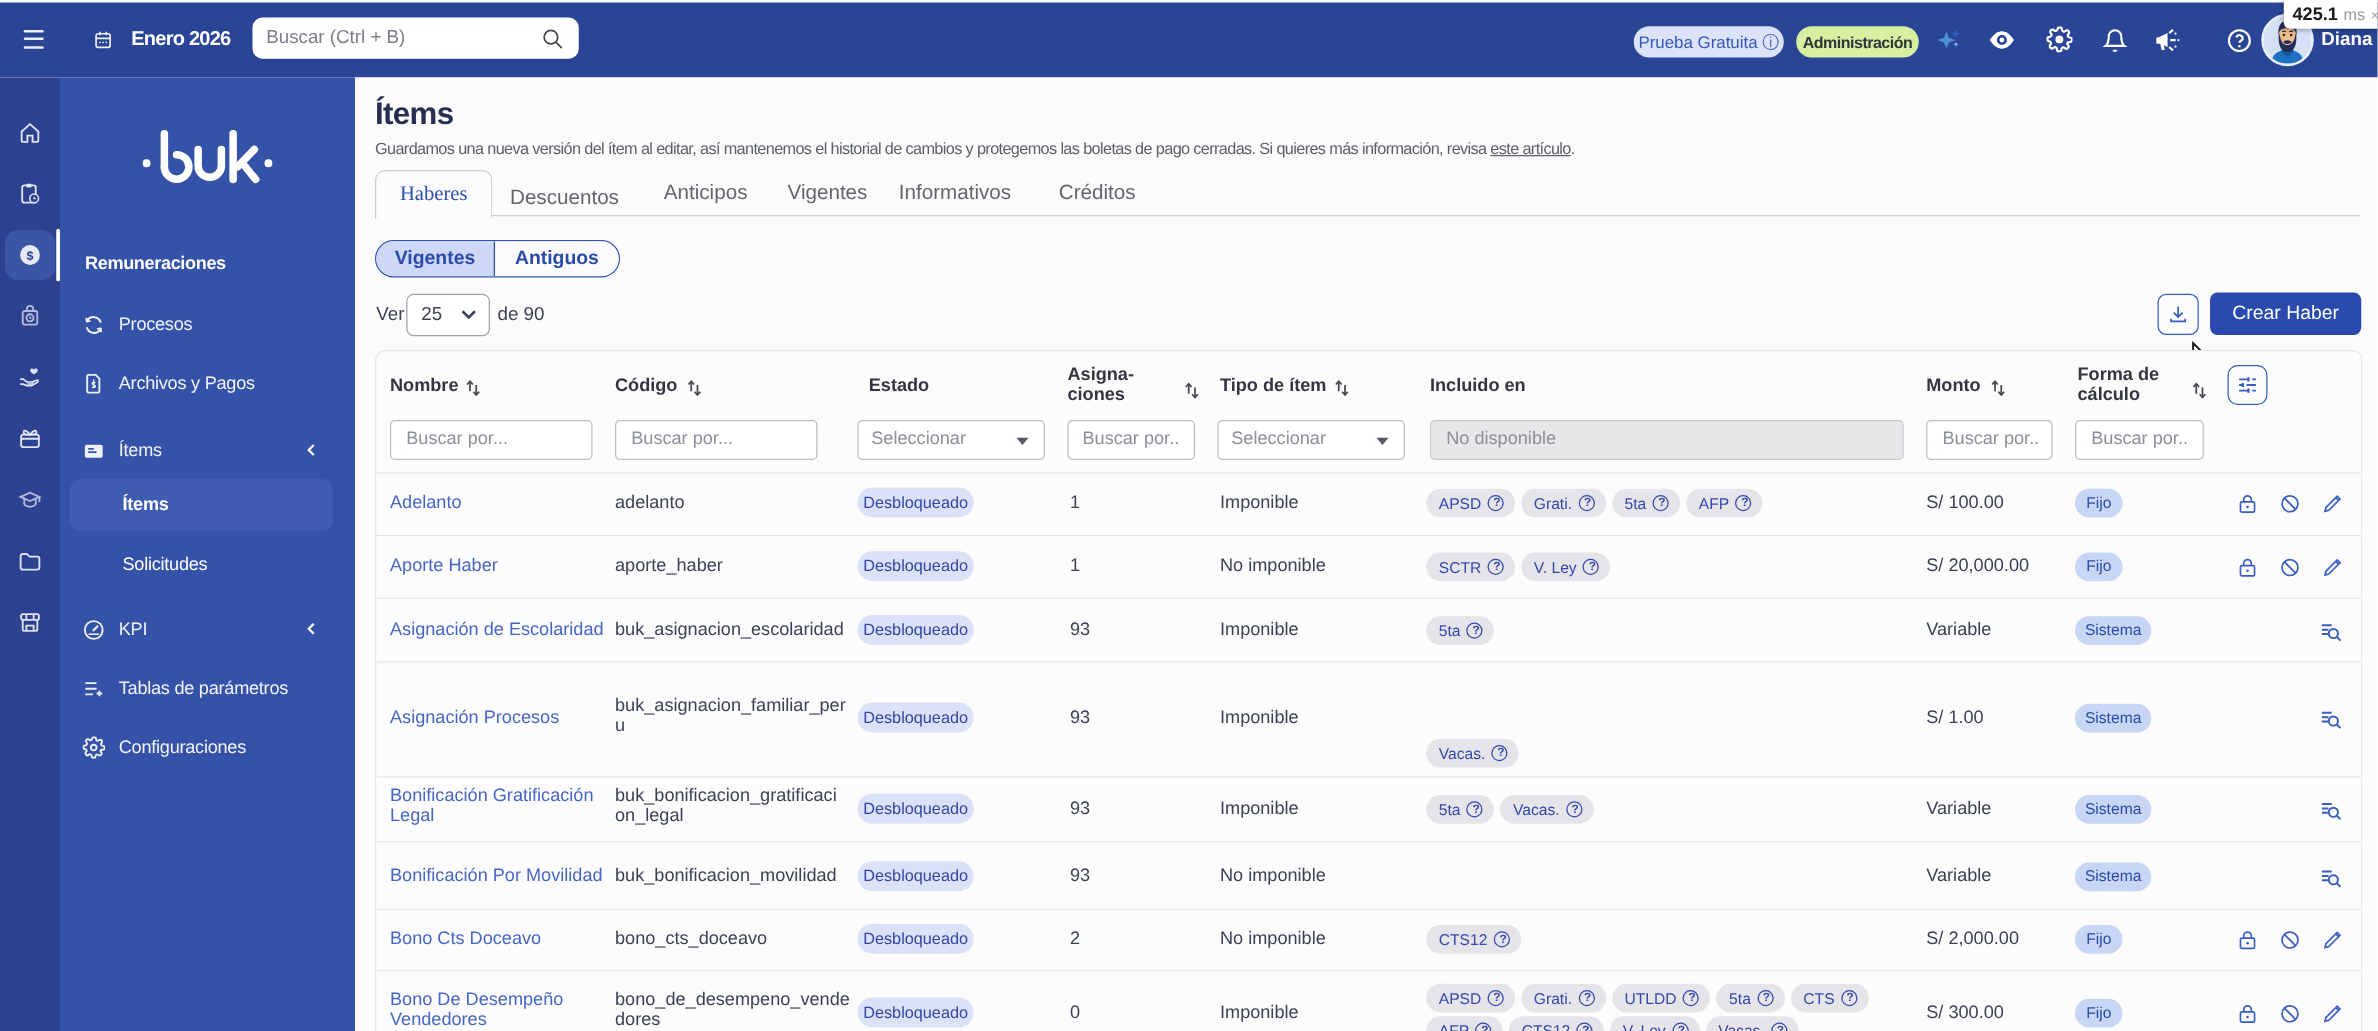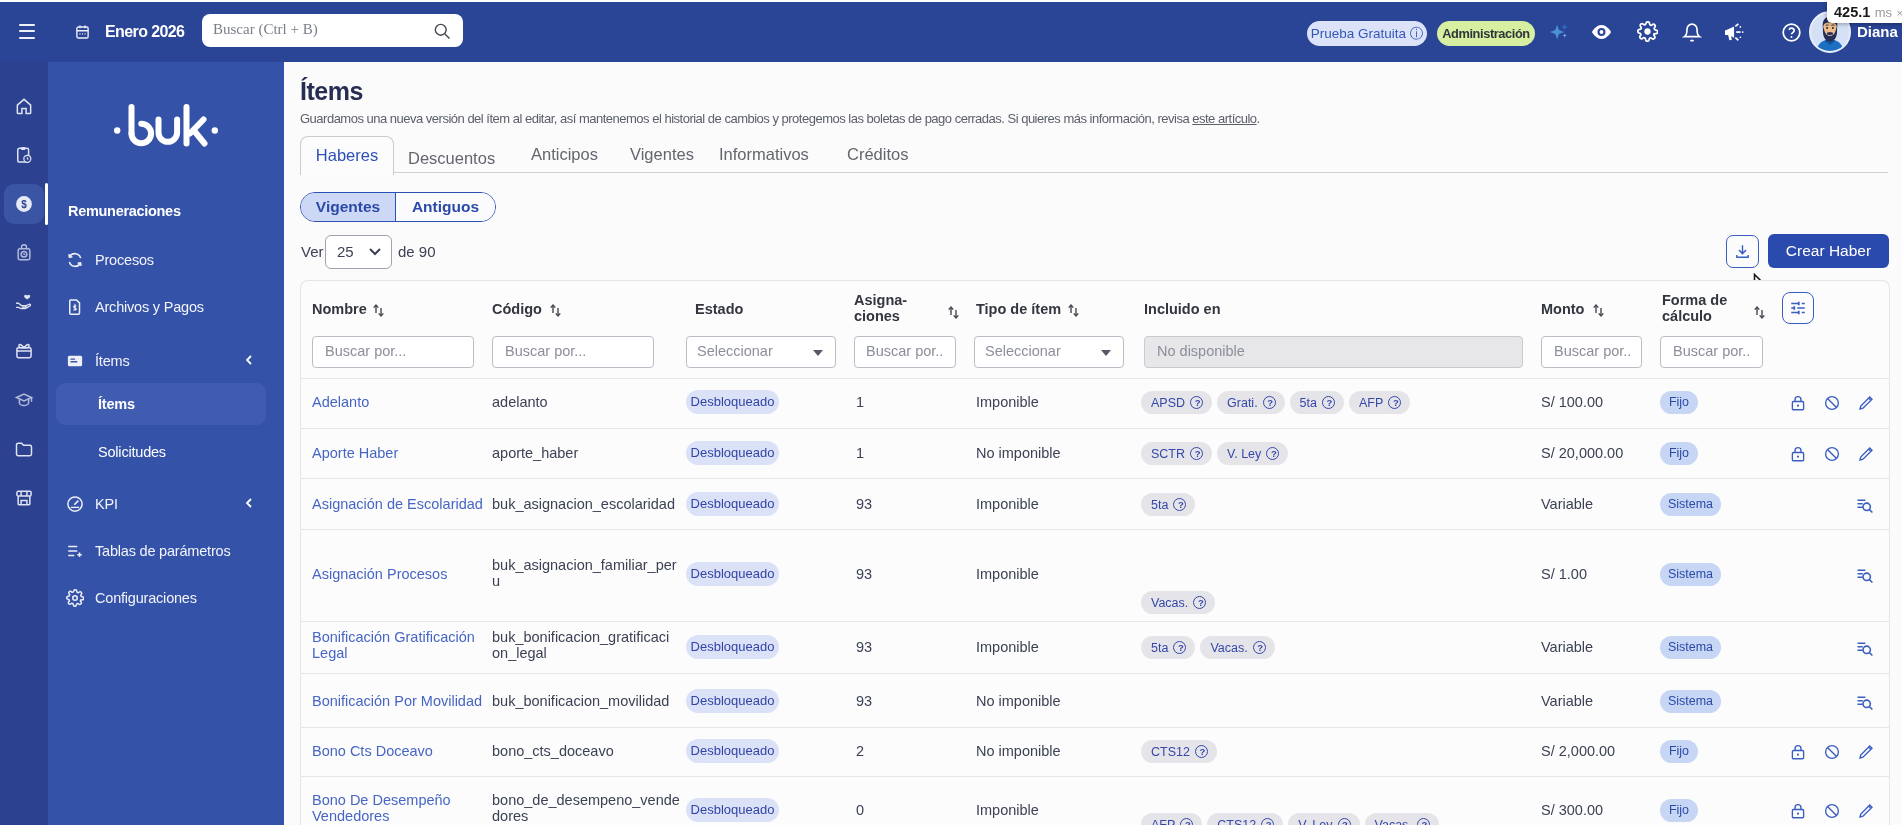--- a/index.html
+++ b/index.html
@@ -5,21 +5,21 @@
   * { margin:0; padding:0; box-sizing:border-box; }
   html,body { width:1902px; height:825px; overflow:hidden; font-family:"Liberation Sans", sans-serif; background:#fff; }
   .navbar { position:absolute; left:0; top:2px; width:1902px; height:60px; background:#2a4496; }
   .rail { position:absolute; left:0; top:62px; width:48px; height:763px; background:#2c418f; }
   .sidebar { position:absolute; left:48px; top:62px; width:236px; height:763px; background:#3552a9; }
   .main { position:absolute; left:284px; top:62px; width:1618px; height:763px; background:#fbfbfc; }
   .hamb { position:absolute; left:19px; top:24px; width:16px; height:14px; }
   .hamb div { height:2px; background:#eef0f7; margin-bottom:4.3px; border-radius:1px; }
   .navdate { position:absolute; left:105px; top:23px; color:#fff; font-size:16px; font-weight:bold; letter-spacing:-0.6px; }
   .search { position:absolute; left:202px; top:14px; width:261px; height:33px; background:#fff; border-radius:8px; }
-  .search span { position:absolute; left:11px; top:7px; color:#7b7f8a; font-size:15px;font-family:Liberation Serif, serif; }
+  .search span { position:absolute; left:11px; top:7px; color:#7b7f8a; font-size:15px; }
   .pill1 { position:absolute; left:1307px; top:21px; width:120px; height:25px; background:#dce3f8; border-radius:13px; color:#3558b8; font-size:13.5px; text-align:center; line-height:25px; }
   .pill2 { position:absolute; left:1437px; top:21px; width:98px; height:25px; background:#d6efa1; border-radius:13px; color:#30353b; font-size:12.8px; letter-spacing:-0.4px; text-align:center; line-height:25px; font-weight:bold;}
   .navicon { position:absolute; top:22px; }
   .avatar { position:absolute; left:1809px; top:11px; width:42px; height:42px; border-radius:50%; background:#d7e2f6; border:2px solid #e9eef9; overflow:hidden; }
   .navname { position:absolute; left:1857px; top:23px; color:#fff; font-size:15px; font-weight:bold; }
   .debugbox { position:absolute; left:1827px; top:0; width:75px; height:23px; background:#fff; border-bottom-left-radius:5px; box-shadow:0 1px 4px rgba(0,0,0,.35); padding-left:7px; line-height:23px; z-index:50; white-space:nowrap; overflow:hidden;}
   .remun { position:absolute; left:68px; top:203px; color:#fff; font-size:14.5px; font-weight:bold; letter-spacing:-0.3px; }
   .mitem { position:absolute; left:48px; color:#f2f4fa; font-size:14.5px; letter-spacing:-0.2px; }
   .mitem .ic { position:absolute; left:18px; top:-1px; width:18px; height:18px; }
   .mitem .lbl { position:absolute; left:47px; top:0; white-space:nowrap; }
@@ -283,21 +283,21 @@
     <svg class="ic" viewBox="0 0 24 24" fill="none" stroke="#eef0f8" stroke-width="2">
       <circle cx="12" cy="12" r="3"></circle>
       <path d="M19.4 15a1.7 1.7 0 0 0 .3 1.9l.1.1a2 2 0 1 1-2.9 2.9l-.1-.1a1.7 1.7 0 0 0-1.9-.3 1.7 1.7 0 0 0-1 1.6V21a2 2 0 1 1-4.1 0v-.1a1.7 1.7 0 0 0-1.1-1.6 1.7 1.7 0 0 0-1.9.3l-.1.1a2 2 0 1 1-2.9-2.9l.1-.1a1.7 1.7 0 0 0 .3-1.9 1.7 1.7 0 0 0-1.6-1H3a2 2 0 1 1 0-4.1h.1a1.7 1.7 0 0 0 1.6-1.1 1.7 1.7 0 0 0-.3-1.9l-.1-.1a2 2 0 1 1 2.9-2.9l.1.1a1.7 1.7 0 0 0 1.9.3h.1a1.7 1.7 0 0 0 1-1.6V3a2 2 0 1 1 4.1 0v.1a1.7 1.7 0 0 0 1 1.6 1.7 1.7 0 0 0 1.9-.3l.1-.1a2 2 0 1 1 2.9 2.9l-.1.1a1.7 1.7 0 0 0-.3 1.9v.1a1.7 1.7 0 0 0 1.6 1h.1a2 2 0 1 1 0 4.1h-.1a1.7 1.7 0 0 0-1.6 1z"></path>
     </svg>
     <span class="lbl">Configuraciones</span>
   </div>
 
 <div class="title">Ítems</div>
 <div class="desc">Guardamos una nueva versión del ítem al editar, así mantenemos el historial de cambios y protegemos las boletas de pago cerradas. Si quieres más información, revisa <a href="#">este artículo</a>.</div>
 <div class="tabs"></div>
-<div class="tabactive" style="left:300px;top:136px;position:absolute;">Haberes</div>
+<div class="tabactive" style="left:300px;top:136px;position:absolute;font-family:Liberation Serif, serif;">Haberes</div>
 <div class="tab" style="left:408px;top:140px;position:absolute;">Descuentos</div>
 <div class="tab" style="left:531px;top:136px;position:absolute;">Anticipos</div>
 <div class="tab" style="left:630px;top:136px;position:absolute;">Vigentes</div>
 <div class="tab" style="left:719px;top:136px;position:absolute;">Informativos</div>
 <div class="tab" style="left:847px;top:136px;position:absolute;">Créditos</div>
 <div class="toggle">
     <div class="tg1">Vigentes</div>
     <div class="tg2">Antiguos</div>
   </div>
 <div class="verlbl">Ver</div>
@@ -469,20 +469,21 @@
     </svg>
     <svg style="position:absolute;left:1556px;top:462px" width="18" height="18" viewBox="0 0 24 24">
       <use href="#ipen"></use>
     </svg>
 
   <div class="link" style="left:11px;top:511px">Bono De Desempeño<br>Vendedores</div>
   <div class="cod" style="left:191px;top:511px">bono_de_desempeno_vende<br>dores</div>
   <div class="estchip" style="left:385px;top:517px">Desbloqueado</div>
   <div class="num" style="left:555px;top:521px">0</div>
   <div class="tipo" style="left:675px;top:521px">Imponible</div>
+  <div class="chips" style="top:506px"><span class="chip">APSD <i class="q"></i></span><span class="chip">Grati. <i class="q"></i></span><span class="chip">UTLDD <i class="q"></i></span><span class="chip">5ta <i class="q"></i></span><span class="chip">CTS <i class="q"></i></span></div>
   <div class="chips" style="top:532px"><span class="chip">AFP <i class="q"></i></span><span class="chip">CTS12 <i class="q"></i></span><span class="chip">V. Ley <i class="q"></i></span><span class="chip">Vacas. <i class="q"></i></span></div>
   <div class="monto" style="left:1240px;top:521px">S/ 300.00</div>
   <div class="fchip" style="left:1359px;top:518px;width:38px">Fijo</div>
   <svg style="position:absolute;left:1488px;top:521px" width="18" height="18" viewBox="0 0 24 24">
       <use href="#ilock"></use>
     </svg>
     <svg style="position:absolute;left:1522px;top:521px" width="18" height="18" viewBox="0 0 24 24">
       <use href="#iban"></use>
     </svg>
     <svg style="position:absolute;left:1556px;top:521px" width="18" height="18" viewBox="0 0 24 24">

